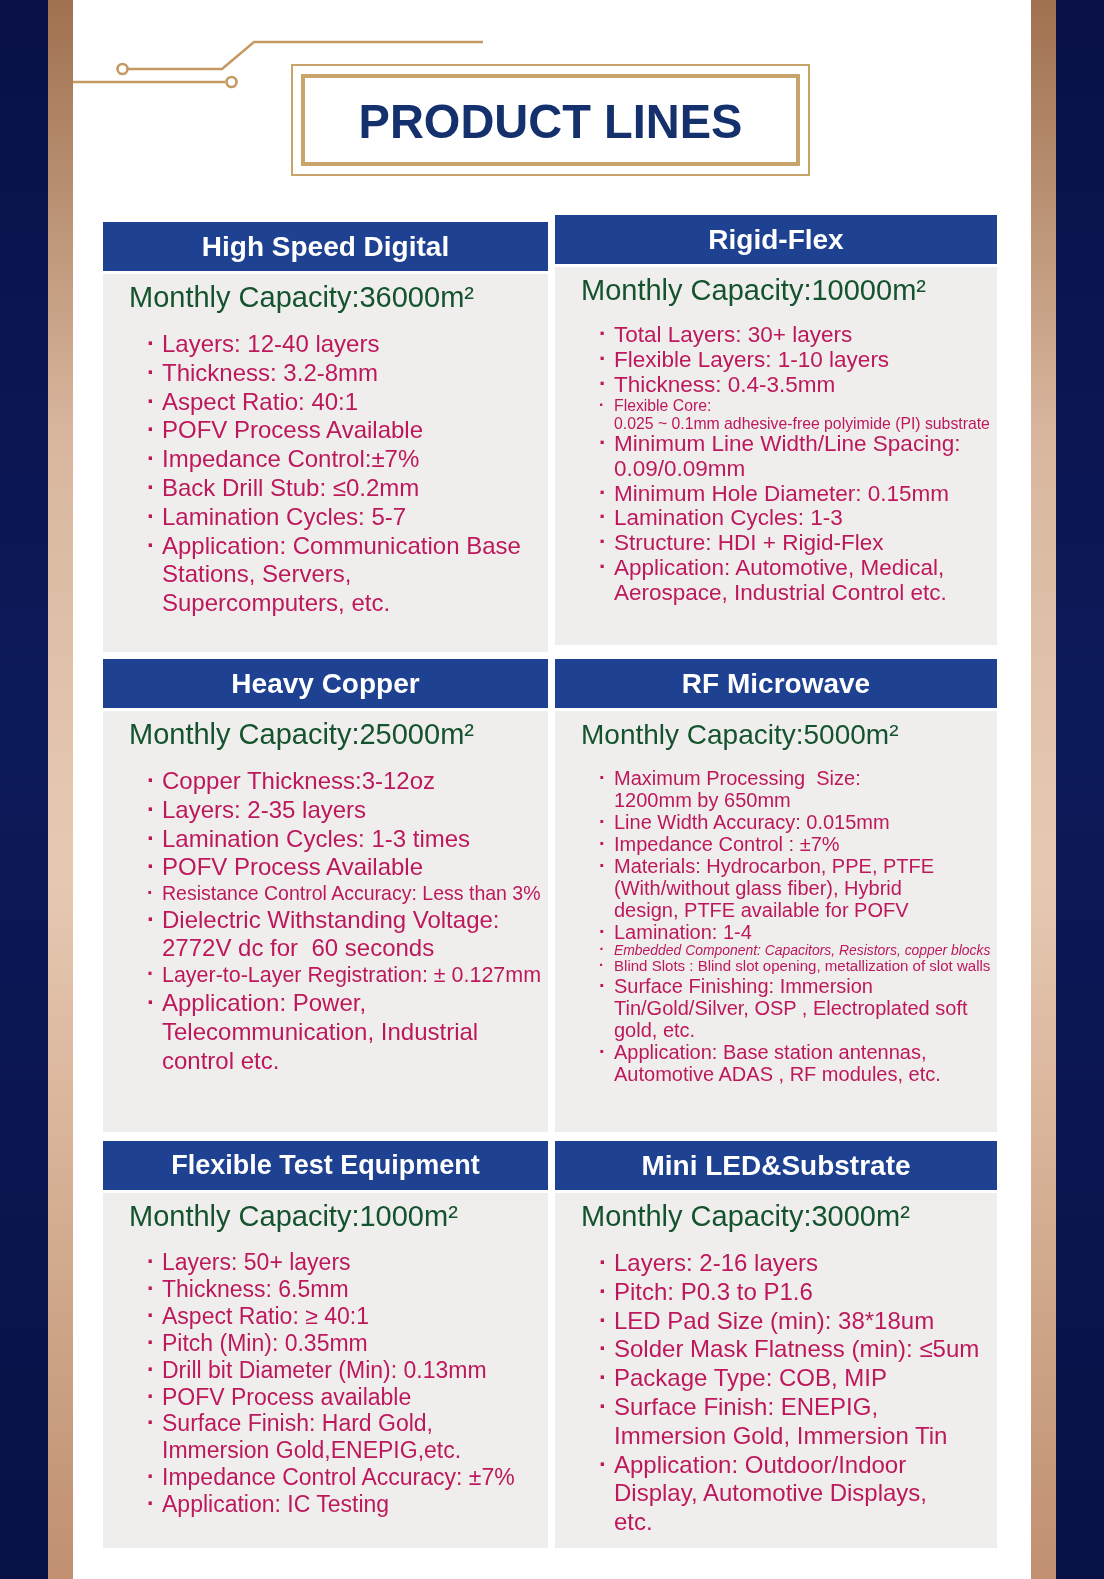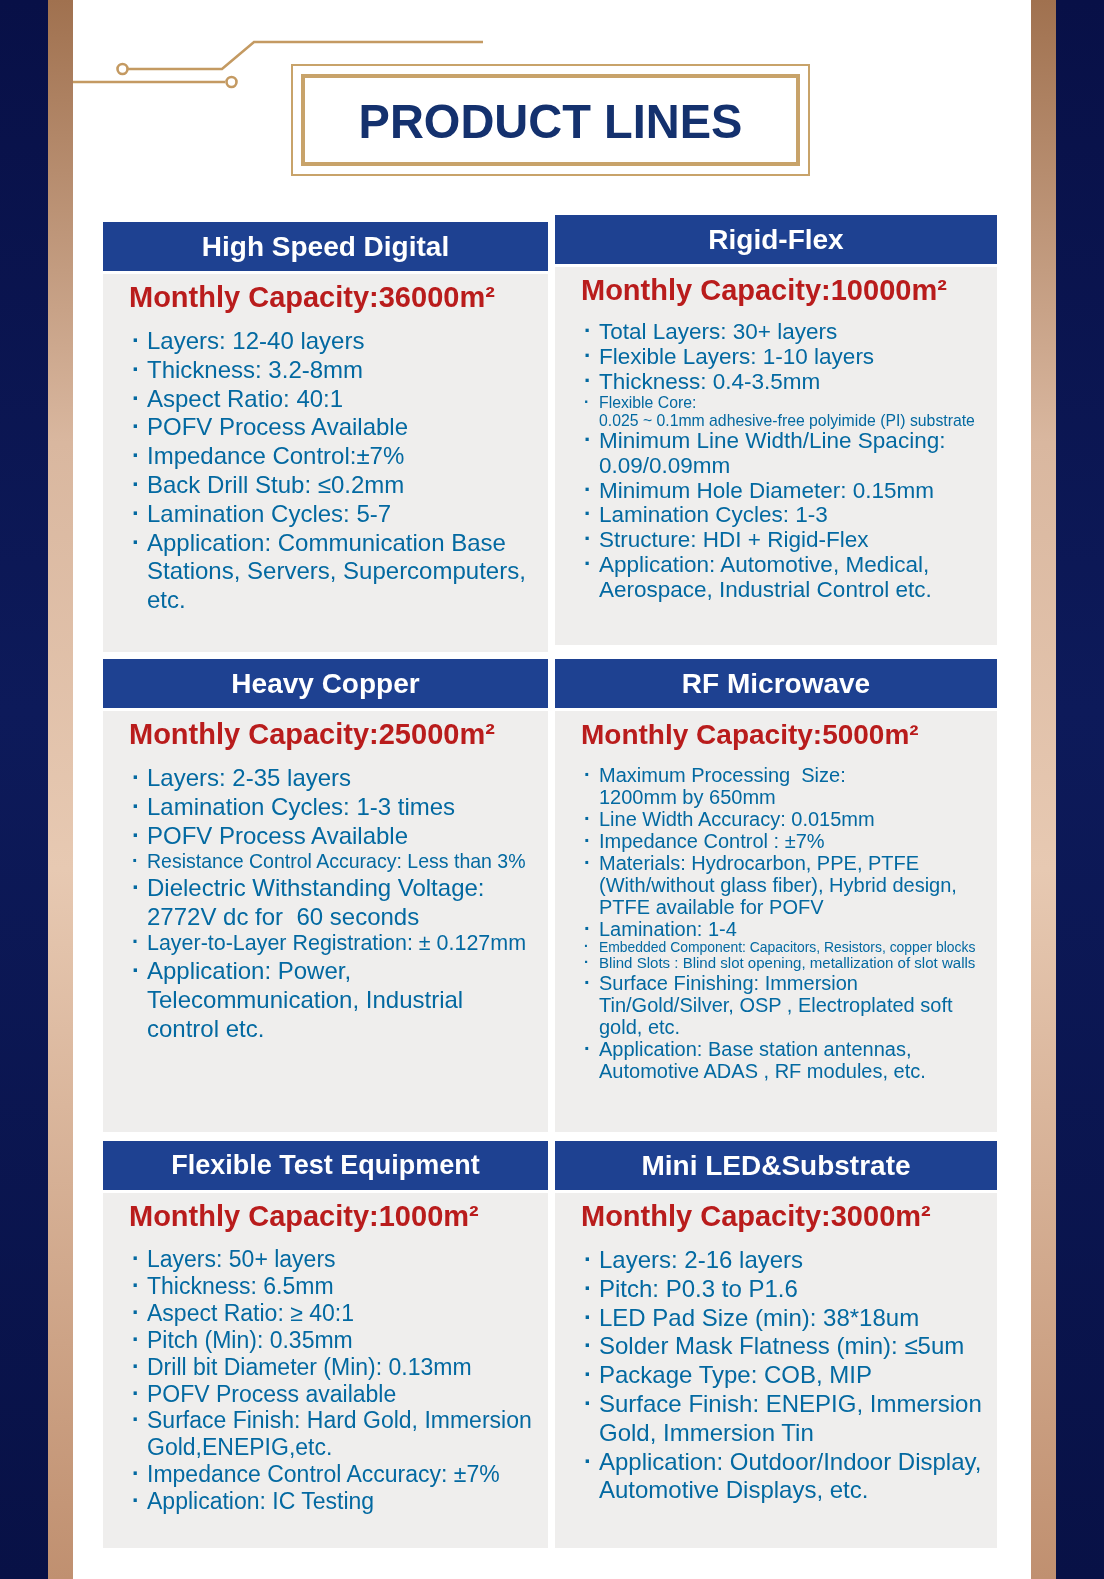--- a/index.html
+++ b/index.html
@@ -23,22 +23,22 @@
     border:2px solid #c8a36a;box-sizing:border-box;background:#ffffff;}
   .title-box-inner{position:absolute;left:8px;top:8px;right:8px;bottom:8px;
     border:4px solid #c8a36a;display:flex;align-items:center;justify-content:center;}
   .page-title{font-size:47px;font-weight:bold;color:#14316e;letter-spacing:0px;
     transform:scaleY(1.04);}
   
   .card{position:absolute;box-sizing:border-box;}
   .card-header{height:49px;background:#1e4191;display:flex;align-items:center;justify-content:center;}
   .card-title{color:#ffffff;font-size:28px;font-weight:bold;margin:0;transform:scaleY(1.02);}
   .card-body{margin-top:3px;background:#efeeed;padding:6px 12px 10px 26px;box-sizing:border-box;overflow:hidden;}
-  .capacity{margin:0 0 12px 0;color:#b91c1c;font-weight:bold;font-size:29px;line-height:35px;white-space:nowrap;}
-  ul.items{list-style:none;margin:0;padding:0;color:#0369a1;}
+  .capacity{margin:0 0 12px 0;color:#14532d;font-weight:normal;font-size:29px;line-height:35px;white-space:nowrap;}
+  ul.items{list-style:none;margin:15px;padding:0;color:#be185d;}
   li.item{position:relative;padding-left:18px;white-space:pre-line;}
   li.item::before{content:"\00B7";position:absolute;left:3px;top:-1px;font-weight:bold;}
   
   .size-a li.item{font-size:24px;line-height:1.2;}
   .size-b li.item{font-size:22.5px;line-height:1.1;}
   .size-d li.item{font-size:20px;line-height:1.1;}
   .size-e li.item{font-size:23px;line-height:1.17;}
   .size-d .capacity{font-size:28px;}
 </style>
 </head>
@@ -107,20 +107,21 @@
     </div>
   </section>
 
   <section class="card size-a" style="left:103px;top:659px;width:445px;height:473px;">
     <header class="card-header">
       <h2 class="card-title">Heavy Copper</h2>
     </header>
     <div class="card-body" style="height:421px;">
       <p class="capacity">Monthly Capacity:25000m²</p>
       <ul class="items">
+          <li class="item" style="white-space: pre;">Copper Thickness:3-12oz</li>
           <li class="item" style="white-space: pre;">Layers: 2-35 layers</li>
           <li class="item" style="white-space: pre;">Lamination Cycles: 1-3 times</li>
           <li class="item" style="white-space: pre;">POFV Process Available</li>
           <li class="item" style="white-space: pre; font-size: 19.5335px;">Resistance Control Accuracy: Less than 3%</li>
           <li class="item" style="white-space: pre;">Dielectric Withstanding Voltage:
 2772V dc for  60 seconds</li>
           <li class="item" style="white-space: pre; font-size: 21.4684px;">Layer-to-Layer Registration: ± 0.127mm</li>
           <li class="item" style="white-space: pre-line;">Application: Power, Telecommunication, Industrial control etc.</li>
         </ul>
     </div>
@@ -132,21 +133,21 @@
     </header>
     <div class="card-body" style="height:421px;">
       <p class="capacity">Monthly Capacity:5000m²</p>
       <ul class="items">
           <li class="item" style="white-space: pre;">Maximum Processing  Size:
 1200mm by 650mm</li>
           <li class="item" style="white-space: pre;">Line Width Accuracy: 0.015mm</li>
           <li class="item" style="white-space: pre;">Impedance Control : ±7%</li>
           <li class="item" style="white-space: pre-line;">Materials: Hydrocarbon, PPE, PTFE (With/without glass fiber), Hybrid design, PTFE available for POFV</li>
           <li class="item" style="white-space: pre;">Lamination: 1-4</li>
-          <li class="item" style="white-space: pre; font-size: 13.9131px;">Embedded Component: Capacitors, Resistors, copper blocks</li>
+          <li class="item" style="white-space: pre; font-size: 13.9131px; font-style: italic;">Embedded Component: Capacitors, Resistors, copper blocks</li>
           <li class="item" style="white-space: pre; font-size: 15.054px;">Blind Slots : Blind slot opening, metallization of slot walls</li>
           <li class="item" style="white-space: pre-line;">Surface Finishing: Immersion Tin/Gold/Silver, OSP , Electroplated soft gold, etc.</li>
           <li class="item" style="white-space: pre-line;">Application: Base station antennas, Automotive ADAS , RF modules, etc.</li>
         </ul>
     </div>
   </section>
 
   <section class="card size-e" style="left:103px;top:1141px;width:445px;height:407px;">
     <header class="card-header">
       <h2 class="card-title" style="font-size:27px;">Flexible Test Equipment</h2>

